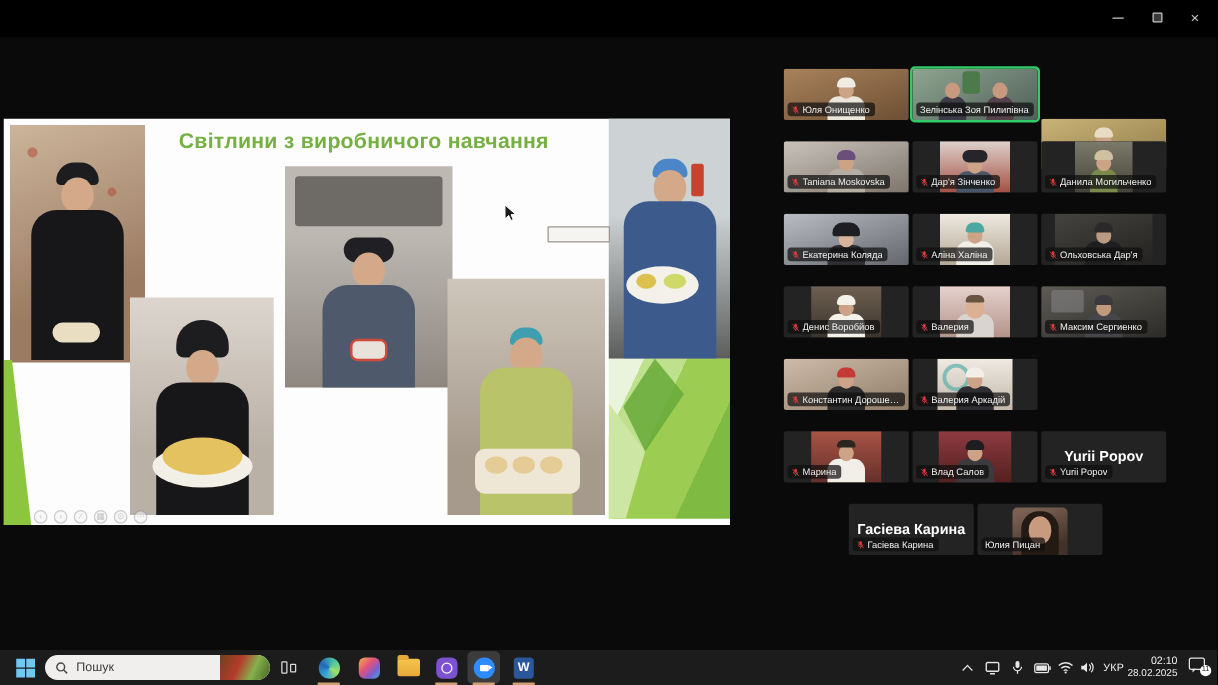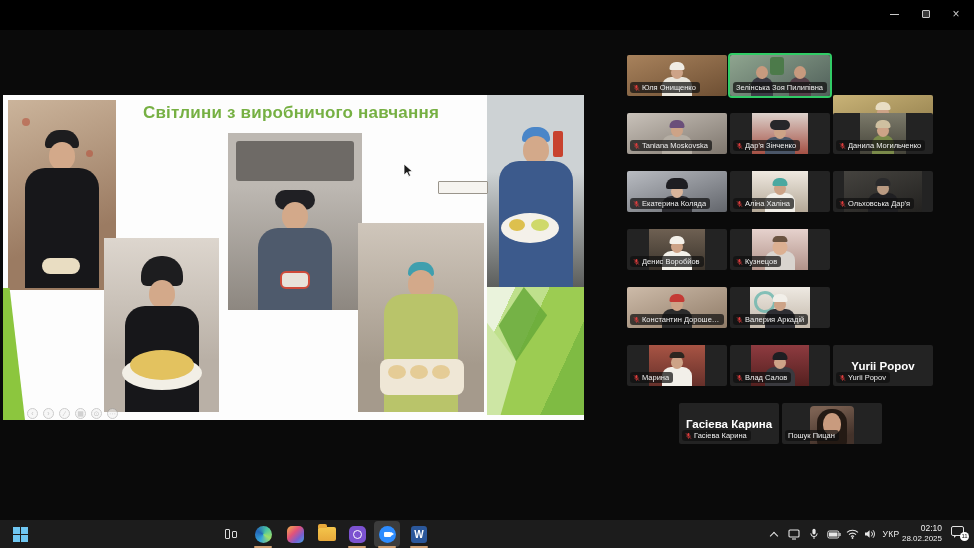--- a/index.html
+++ b/index.html
@@ -372,21 +372,39 @@
           <div class="head" style="width:15px;height:15px;"></div>
           <div class="tor"></div>
         </div>
       </div>
     <div class="nametag">
         <svg class="micoff" viewBox="0 0 10 10">
           <rect x="3.6" y="0.8" width="2.8" height="4.6" rx="1.4" fill="#e03d3d"></rect>
           <path d="M2.4 4.4a2.6 2.6 0 0 0 5.2 0M5 7v2" stroke="#e03d3d" stroke-width=".9" fill="none"></path>
           <path d="M1.4 1.2l7.2 7.6" stroke="#e03d3d" stroke-width="1"></path>
         </svg>
-        <span class="nm">Кузнецов</span>
+        <span class="nm">Валерия</span>
+      </div>
+  </div>
+  <div class="tile" style="left:833px;top:229px;">
+    <div class="vid" style="background:linear-gradient(160deg,#5e5b55,#2c2b28);">
+        <div class="fg" style="--hat:#3a3a3e;--top:#46464a;--skin:#c3997c;">
+          <div class="hat"></div>
+          <div class="head"></div>
+          <div class="tor"></div>
+        </div>
+        <div style="position:absolute;left:8%;top:8%;width:26px;height:18px;background:#8b8b90;opacity:.5;border-radius:2px;"></div>
+      </div>
+    <div class="nametag">
+        <svg class="micoff" viewBox="0 0 10 10">
+          <rect x="3.6" y="0.8" width="2.8" height="4.6" rx="1.4" fill="#e03d3d"></rect>
+          <path d="M2.4 4.4a2.6 2.6 0 0 0 5.2 0M5 7v2" stroke="#e03d3d" stroke-width=".9" fill="none"></path>
+          <path d="M1.4 1.2l7.2 7.6" stroke="#e03d3d" stroke-width="1"></path>
+        </svg>
+        <span class="nm">Максим Сергиенко</span>
       </div>
   </div>
 
   <div class="tile" style="left:627px;top:287px;">
     <div class="vid" style="background:linear-gradient(160deg,#cdbba9,#8f7b67);">
         <div class="fg" style="--hat:#c43b35;--top:#2b2b2b;">
           <div class="hat"></div>
           <div class="head"></div>
           <div class="tor"></div>
         </div>
@@ -475,34 +493,42 @@
         </svg>
         <span class="nm">Гасіева Карина</span>
       </div>
   </div>
   <div class="tile" style="left:782px;top:403px;">
     <div class="avatar">
         <div class="hair"></div>
         <div class="ah"></div>
       </div>
     <div class="nametag">
-        <span class="nm">Пошук Пицан</span>
+        <span class="nm">Юлия Пицан</span>
       </div>
   </div>
 
   <div class="taskbar">
     <div class="tb-abs startbtn">
         <div class="winlogo">
           <i></i>
           <i></i>
           <i></i>
           <i></i>
         </div>
       </div>
 
+    <div class="tb-abs searchbox">
+      <svg width="11" height="11" viewBox="0 0 12 12">
+          <circle cx="5" cy="5" r="3.4" fill="none" stroke="#4a4a4a" stroke-width="1.3"></circle>
+          <path d="M7.6 7.6l3 3" stroke="#4a4a4a" stroke-width="1.3"></path>
+        </svg>
+      <span class="stext">Пошук</span>
+      <div class="searchimg"></div>
+    </div>
 
     <div class="tb-abs appicon" style="left:218px;">
         <div class="ic-taskview">
           <i></i>
           <i></i>
         </div>
       </div>
     <div class="tb-abs appicon" style="left:250px;">
         <div class="edge"></div>
       </div>

